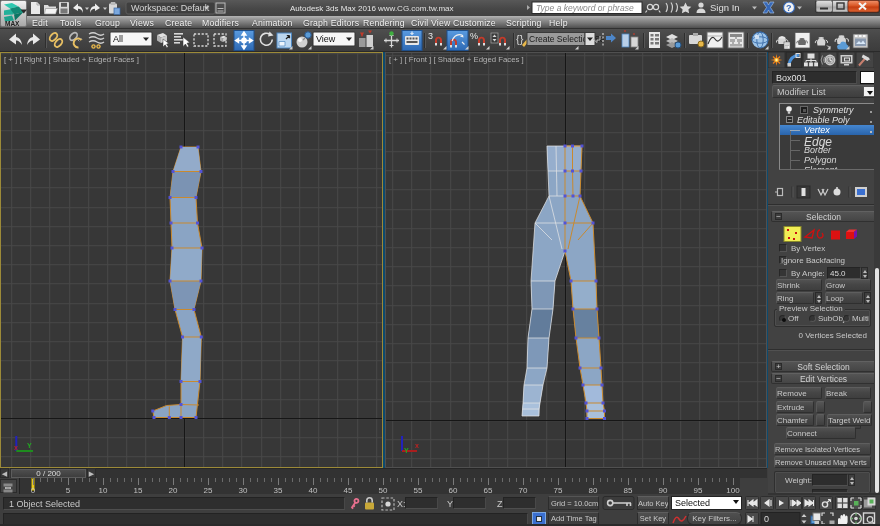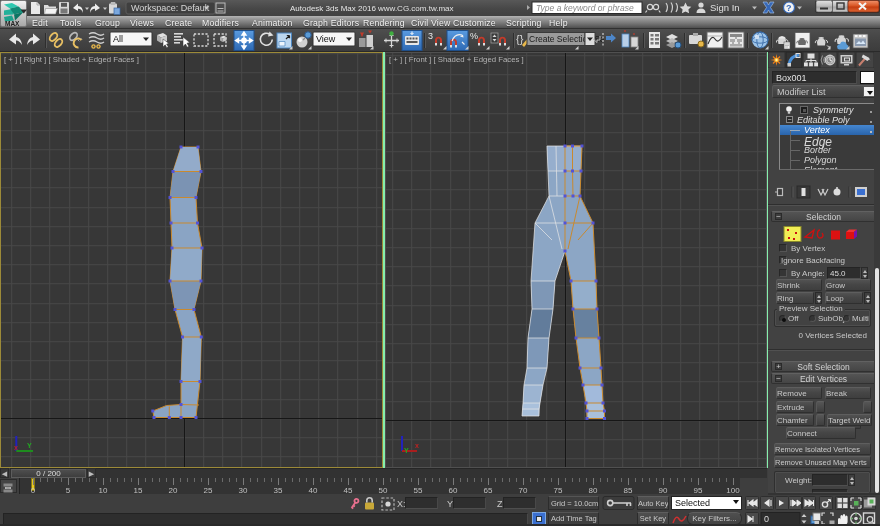--- a/index.html
+++ b/index.html
@@ -6,21 +6,21 @@
 html,body{width:880px;height:526px;overflow:hidden;background:#333;}
 body{font-family:"Liberation Sans",sans-serif;position:relative;}
 #app{position:absolute;top:0;left:0;width:880px;height:526px;}
 
 #titlebar{position:absolute;top:0;left:0;width:880px;height:16px;background:linear-gradient(#585858,#474747 55%,#414141);}
 #menubar{position:absolute;top:16px;left:0;width:880px;height:13px;background:linear-gradient(#b4b4b4,#979797 25%,#7c7c7c 55%,#5e5e5e 85%,#4e4e4e);border-bottom:1px solid #303030;}
 .menuitem{position:absolute;top:1.5px;font-size:8.7px;color:#f2f2f2;letter-spacing:.2px;text-shadow:0 1px 1px rgba(0,0,0,.45);}
 #maxlogo{position:absolute;top:0;left:0;width:27px;height:27px;background:linear-gradient(#f2f2f2,#cdcdcd 45%,#a8a8a8);border:1px solid #777;border-radius:2px;}
 #toolbar{position:absolute;top:29px;left:0;width:880px;height:23px;background:linear-gradient(#4e4e4e,#434343 55%,#3c3c3c);border-bottom:1px solid #2a2a2a;}
 
-#vpwrap{position:absolute;top:52px;left:0;width:768px;height:416px;background:#86efac;padding-left:12px;}
+#vpwrap{position:absolute;top:52px;left:0;width:768px;height:416px;background:#0c4a6e;padding-left:12px;}
 #vpL{position:absolute;top:0;left:0;width:383px;height:416px;background:#373737;overflow:hidden;}
 #vpR{position:absolute;top:0;left:385px;width:382px;height:416px;background:#373737;overflow:hidden;}
 .gridv{position:absolute;top:0;left:0;width:100%;height:100%;background-image:repeating-linear-gradient(to right,#484848 0px,#484848 1px,transparent 1px,transparent 19.2px),repeating-linear-gradient(to bottom,#474747 0px,#474747 1px,transparent 1px,transparent 19.2px);}
 .vplabel{position:absolute;top:2.5px;left:4px;font-size:7.8px;color:#b4b4b4;z-index:5;}
 .vframeL{position:absolute;top:0;left:0;width:383px;height:416px;border:1px solid #9c8a38;z-index:6;pointer-events:none;}
 .vframeR{position:absolute;top:0;left:385px;width:382px;height:416px;border:1px solid #505050;z-index:6;pointer-events:none;}
 .axv{position:absolute;top:0;width:1px;height:416px;background:#161616;z-index:1;}
 .axh{position:absolute;left:0;height:1px;background:#161616;z-index:1;}
 .modelsvg{position:absolute;top:0;left:0;z-index:3;}
 
@@ -904,20 +904,21 @@
         <text x="558" y="14.5" font-size="8" fill="#c0c0c0" text-anchor="middle">75</text>
         <text x="593" y="14.5" font-size="8" fill="#c0c0c0" text-anchor="middle">80</text>
         <text x="628" y="14.5" font-size="8" fill="#c0c0c0" text-anchor="middle">85</text>
         <text x="663" y="14.5" font-size="8" fill="#c0c0c0" text-anchor="middle">90</text>
         <text x="698" y="14.5" font-size="8" fill="#c0c0c0" text-anchor="middle">95</text>
         <text x="733" y="14.5" font-size="8" fill="#c0c0c0" text-anchor="middle">100</text>
       </svg>
 
   </div>
   <div id="status1">
+    <div class="sbox" style="left:3px;top:2px;width:342px;height:13px;line-height:12px;padding-left:5px;">1 Object Selected</div>
     <svg width="60" height="17" style="position:absolute;left:346px;top:0">
       <g transform="translate(5,3) rotate(35 4 5)" fill="none" stroke="#e8708e" stroke-width="1.8">
           <circle cx="4" cy="2.5" r="2" fill="none"></circle>
           <path d="M4,4.5 L4,11 M4,8 L6,8 M4,10.5 L5.8,10.5"></path>
         </g>
       <g transform="translate(19,3)">
           <rect x="0" y="4.5" width="9" height="7" rx="1" fill="#c8a838"></rect>
           <path d="M1.8,4.5 L1.8,2.5 a2.7,2.7 0 0 1 5.4,0 L7.2,4.5" fill="none" stroke="#c8c8c8" stroke-width="1.6"></path>
         </g>
       <g transform="translate(36,3)">

